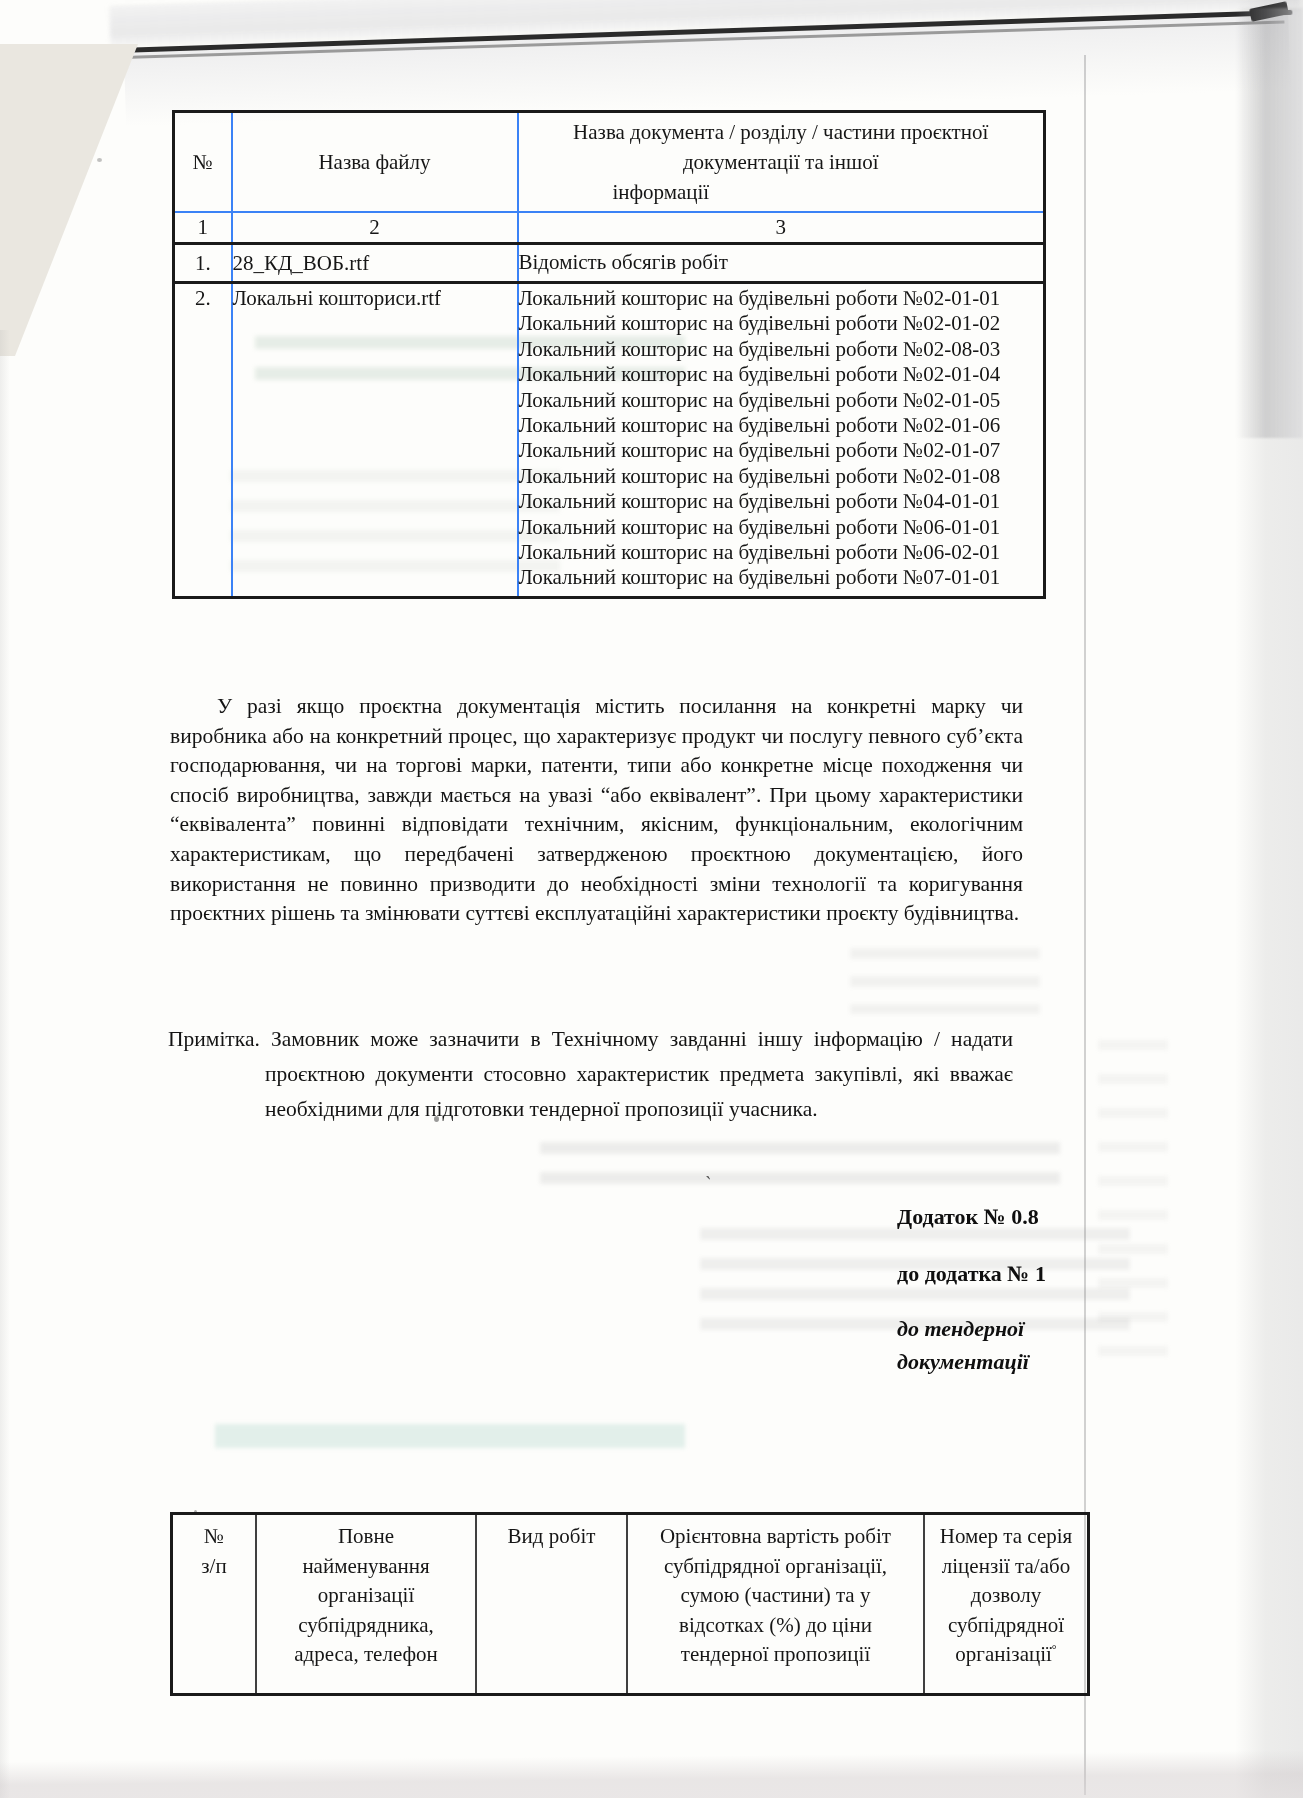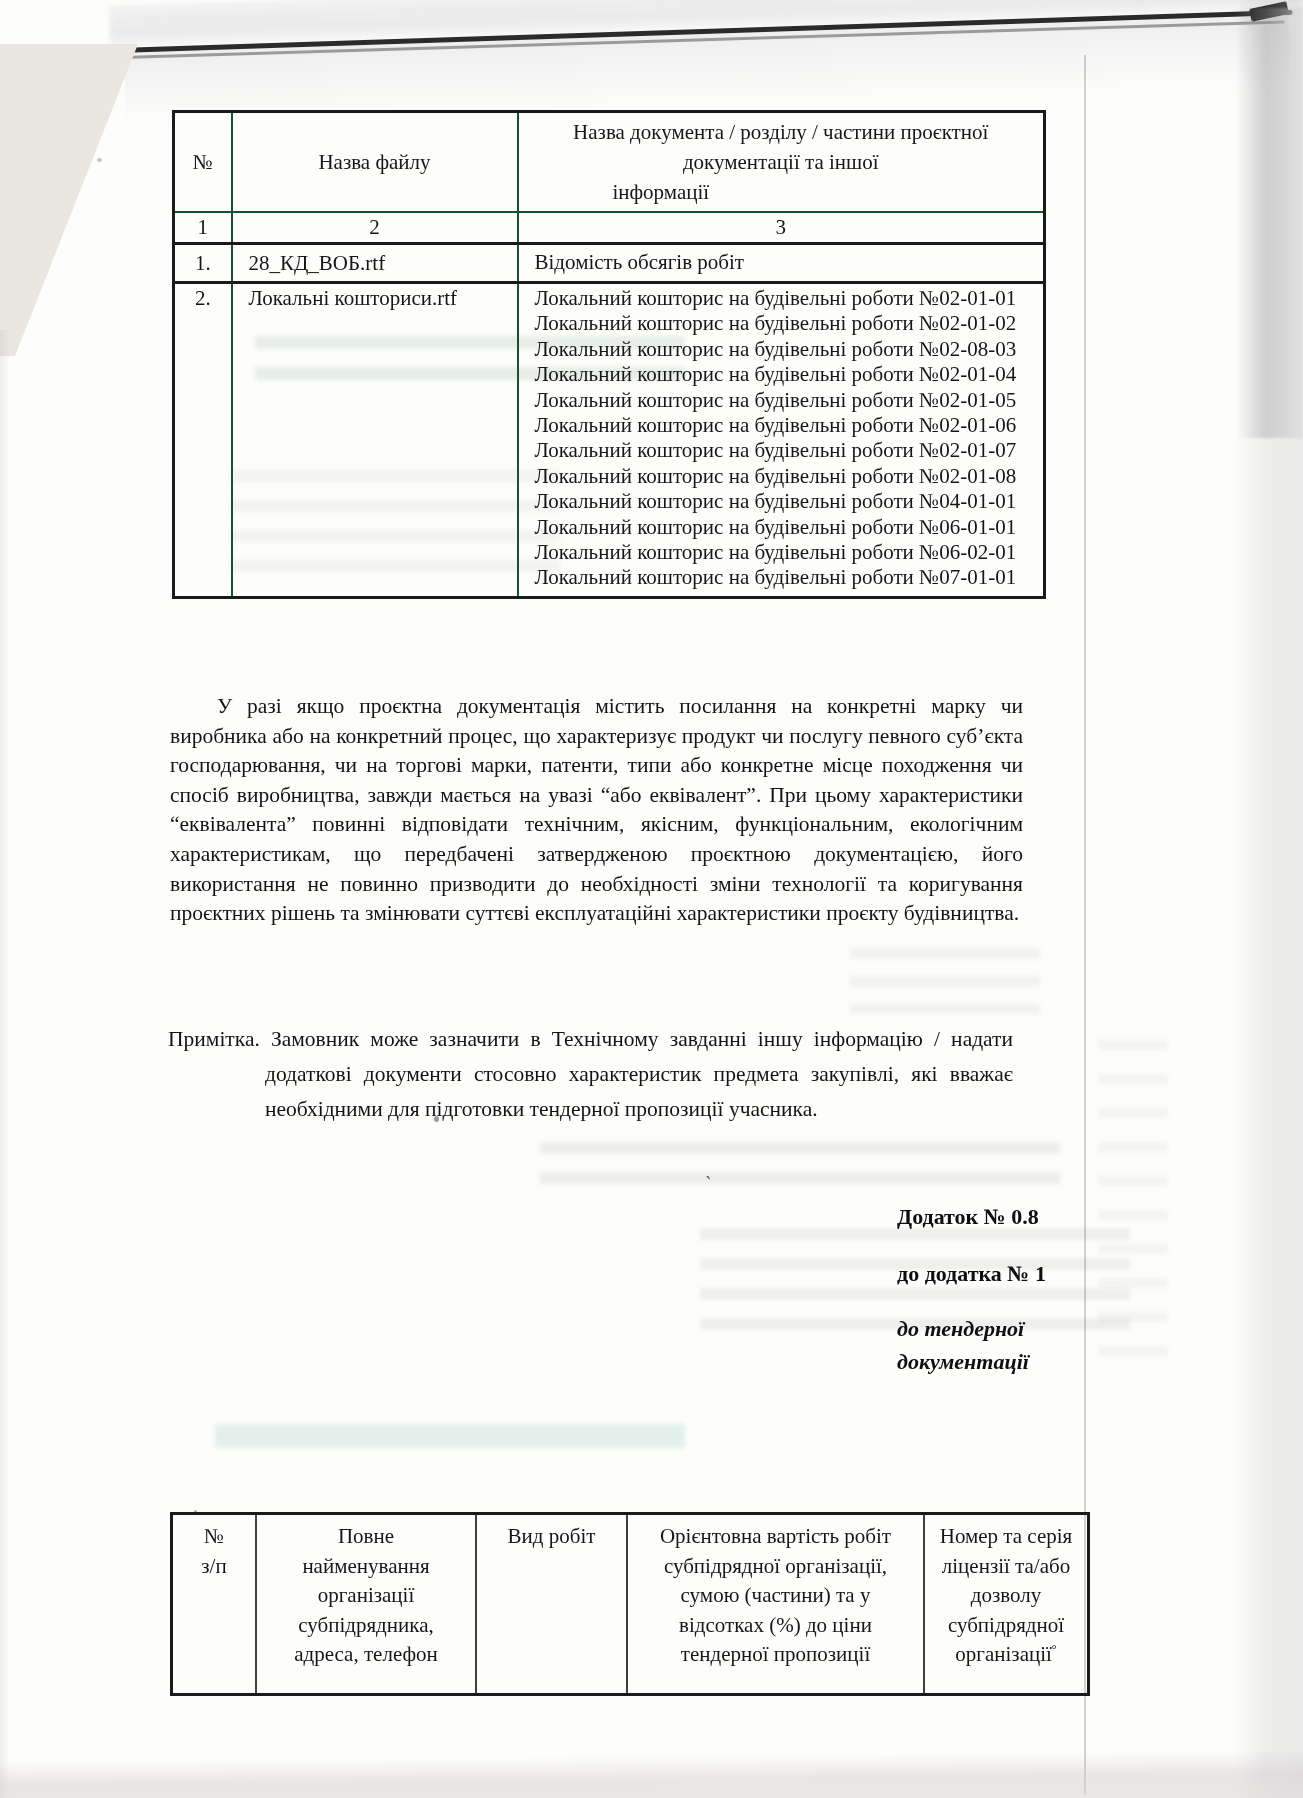--- a/index.html
+++ b/index.html
@@ -42,28 +42,28 @@
   .s1{left:434px;top:1116px;width:5px;height:6px;opacity:.75;}
   .s2{left:97px;top:158px;width:5px;height:4px;opacity:.45;}
   .s3{left:194px;top:1510px;width:3px;height:4px;opacity:.6;}
   .slash{position:absolute;left:704px;top:1172px;font-size:20px;color:#444;transform:rotate(8deg);}
 
   
   .files-table{position:absolute;left:172px;top:110px;width:871px;border-collapse:collapse;
     table-layout:fixed;font-size:21px;}
   .files-table,".files-table" th{border-color:#1a1a1a;}
   .files-table{border:3px solid #1a1a1a;}
-  .files-table th,.files-table td{border:2px solid #14532d;padding:0;}
+  .files-table th,.files-table td{border:2px solid #3b82f6;padding:0;}
   .files-table th{font-weight:normal;height:98px;vertical-align:middle;text-align:center;line-height:30px;}
   .files-table .numrow td{height:29px;line-height:29px;text-align:center;vertical-align:middle;
     border-bottom:3px solid #1a1a1a;}
   .files-table .r0 td{height:36px;line-height:27px;vertical-align:middle;border-bottom:3px solid #1a1a1a;}
   .files-table .r1 td{vertical-align:top;padding-top:2px;padding-bottom:5px;line-height:25.4px;}
   .files-table .fc1{text-align:center;}
-  .files-table .fc2,.files-table .fc3{text-align:left;padding-left:16px;white-space:nowrap;}
+  .files-table .fc2,.files-table .fc3{text-align:left;padding-left:0;white-space:nowrap;}
   .doc-line{line-height:25.4px;white-space:nowrap;}
   #col3-header-lines div:nth-child(3){transform:translateX(-120px);}
 
   
   .para{position:absolute;left:170px;top:692px;width:853px;font-size:21.5px;line-height:29.6px;
     text-align:justify;text-indent:47px;color:#131313;}
   .note{position:absolute;left:168px;top:1022px;width:845px;box-sizing:border-box;font-size:21.5px;
     line-height:35px;text-align:justify;padding-left:97px;text-indent:-97px;color:#131313;}
 
   
@@ -166,21 +166,21 @@
             <div class="doc-line">Локальний кошторис на будівельні роботи №06-01-01</div>
             <div class="doc-line">Локальний кошторис на будівельні роботи №06-02-01</div>
             <div class="doc-line">Локальний кошторис на будівельні роботи №07-01-01</div>
           </td>
         </tr>
       </tbody>
   </table>
 
   <div class="para">У разі якщо проєктна документація містить посилання на конкретні марку чи виробника або на конкретний процес, що характеризує продукт чи послугу певного суб’єкта господарювання, чи на торгові марки, патенти, типи або конкретне місце походження чи спосіб виробництва, завжди мається на увазі “або еквівалент”. При цьому характеристики “еквівалента” повинні відповідати технічним, якісним, функціональним, екологічним характеристикам, що передбачені затвердженою проєктною документацією, його використання не повинно призводити до необхідності зміни технології та коригування проєктних рішень та змінювати суттєві експлуатаційні характеристики проєкту будівництва.</div>
 
-  <div class="note">Примітка. Замовник може зазначити в Технічному завданні іншу інформацію / надати додаткові документи стосовно характеристик предмета закупівлі, які вважає необхідними для підготовки тендерної пропозиції учасника.</div>
+  <div class="note">Примітка. Замовник може зазначити в Технічному завданні іншу інформацію / надати проєктною документи стосовно характеристик предмета закупівлі, які вважає необхідними для підготовки тендерної пропозиції учасника.</div>
 
   <div class="annex-line" id="annex1">Додаток № 0.8</div>
   <div class="annex-line" id="annex2">до додатка № 1</div>
   <div class="annex-line" id="annex3">до тендерної документації</div>
 
 
   <table class="sub-table">
     <tbody>
         <tr id="sub-header-row">
           <th>

